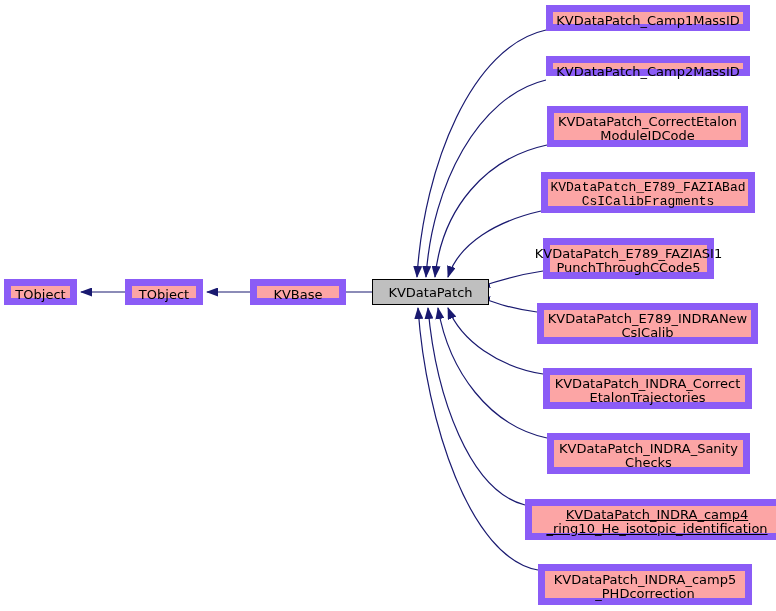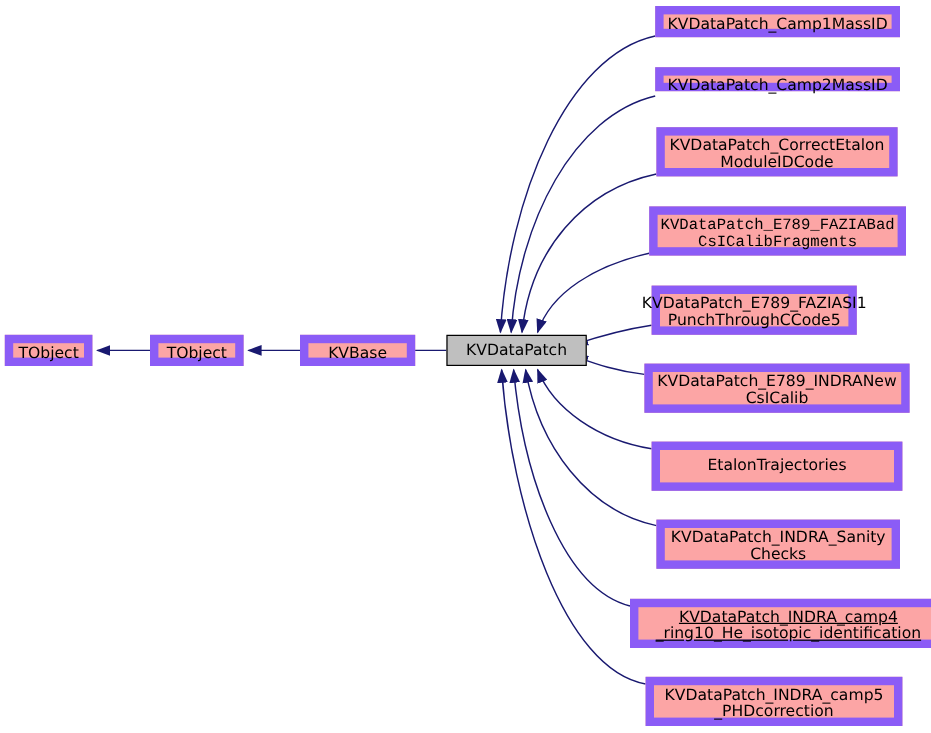--- a/index.html
+++ b/index.html
@@ -110,20 +110,21 @@
   </div>
   <div class="node" style="left:543px; top:238px; width:171px; height:41px;">
     <div class="nline">KVDataPatch_E789_FAZIASI1</div>
     <div class="nline">PunchThroughCCode5</div>
   </div>
   <div class="node" style="left:537px; top:303px; width:221px; height:41px;">
     <div class="nline">KVDataPatch_E789_INDRANew</div>
     <div class="nline">CsICalib</div>
   </div>
   <div class="node" style="left:543px; top:368px; width:209px; height:41px;">
+    <div class="nline">KVDataPatch_INDRA_Correct</div>
     <div class="nline">EtalonTrajectories</div>
   </div>
   <div class="node" style="left:547px; top:433px; width:203px; height:41px;">
     <div class="nline">KVDataPatch_INDRA_Sanity</div>
     <div class="nline">Checks</div>
   </div>
   <div class="node" style="left:525px; top:499px; width:264px; height:41px;text-decoration:underline;">
     <div class="nline">KVDataPatch_INDRA_camp4</div>
     <div class="nline">_ring10_He_isotopic_identification</div>
   </div>

